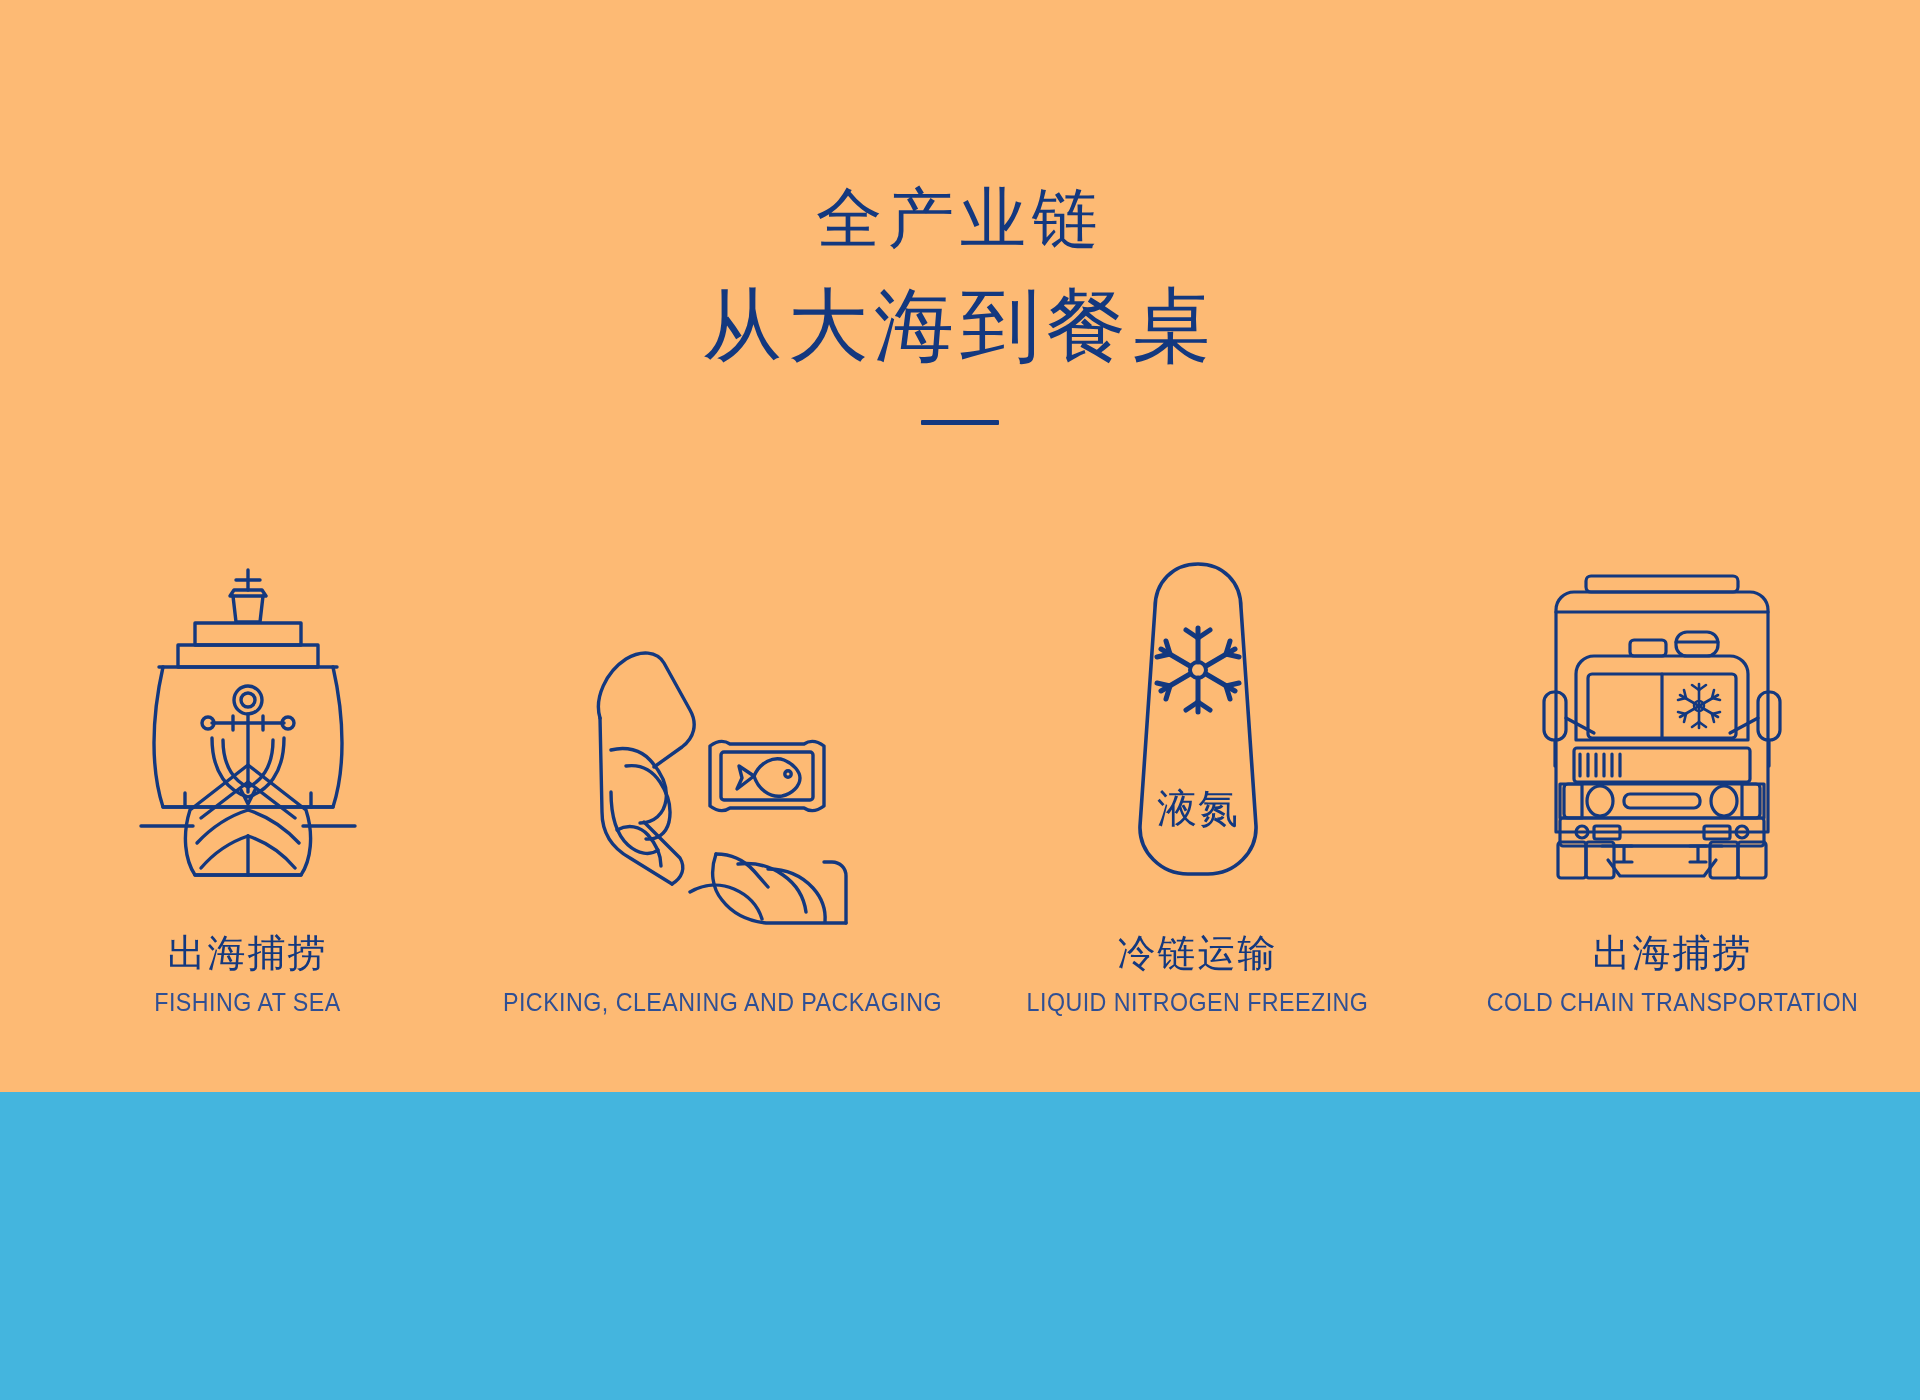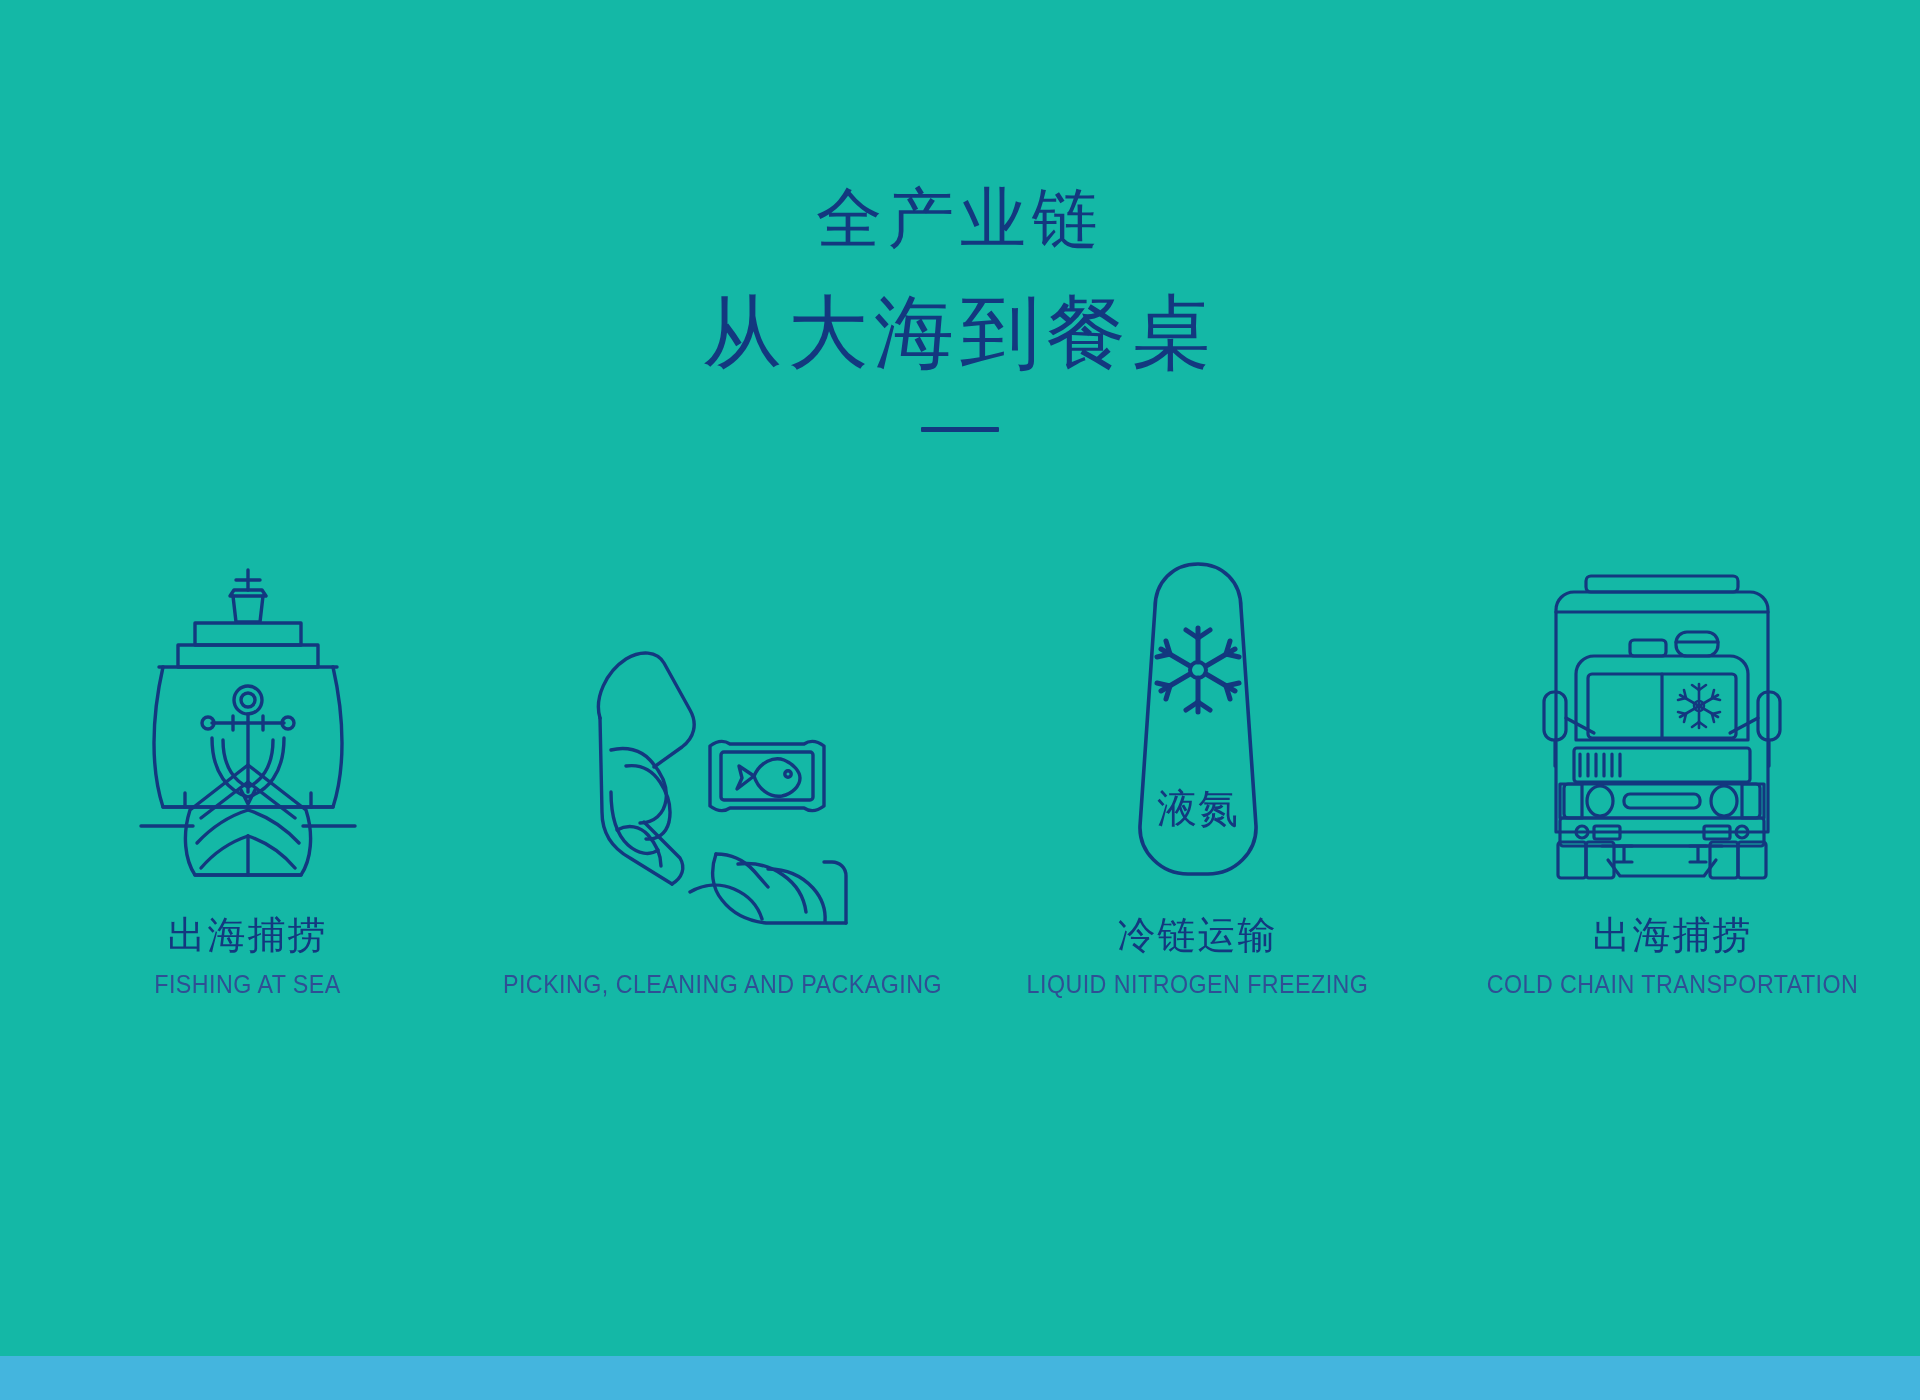--- a/index.html
+++ b/index.html
@@ -9,22 +9,22 @@
   body {
     width: 1920px;
     height: 1400px;
     background: #44b5de;
     font-family: "Liberation Sans", sans-serif;
     overflow: hidden;
   }
   .page {
     position: relative;
     width: 1920px;
-    height: 1356px;
-    background: #14b8a6;
+    height: 1092px;
+    background: #fdba74;
   }
 
   
   .heading {
     position: absolute;
     top: 178px;
     left: 0;
     width: 1920px;
     text-align: center;
   }
@@ -38,21 +38,21 @@
     white-space: nowrap;
   }
   .heading-line2 {
     font-family: "Liberation Serif", "DejaVu Serif", serif;
     font-size: 80px;
     line-height: 100px;
     letter-spacing: 6px;
     color: #13387f;
     font-weight: 400;
     white-space: nowrap;
-    margin-top: 23px;
+    margin-top: 16px;
   }
   .heading-rule {
     width: 78px;
     height: 5px;
     background: #13387f;
     margin: 44px auto 0 auto;
     border-radius: 1px;
   }
 
   
@@ -74,21 +74,21 @@
     flex-direction: column;
   }
   .step-art {
     height: 360px;
     display: flex;
     align-items: flex-end;
     justify-content: center;
   }
   .step-art svg { display: block; overflow: visible; }
   .step-labels {
-    margin-top: 32px;
+    margin-top: 50px;
     text-align: center;
   }
   .label-cn {
     font-family: "Liberation Sans", "DejaVu Sans", sans-serif;
     font-size: 38px;
     line-height: 46px;
     letter-spacing: 2px;
     color: #13387f;
     font-weight: 400;
     white-space: nowrap;

